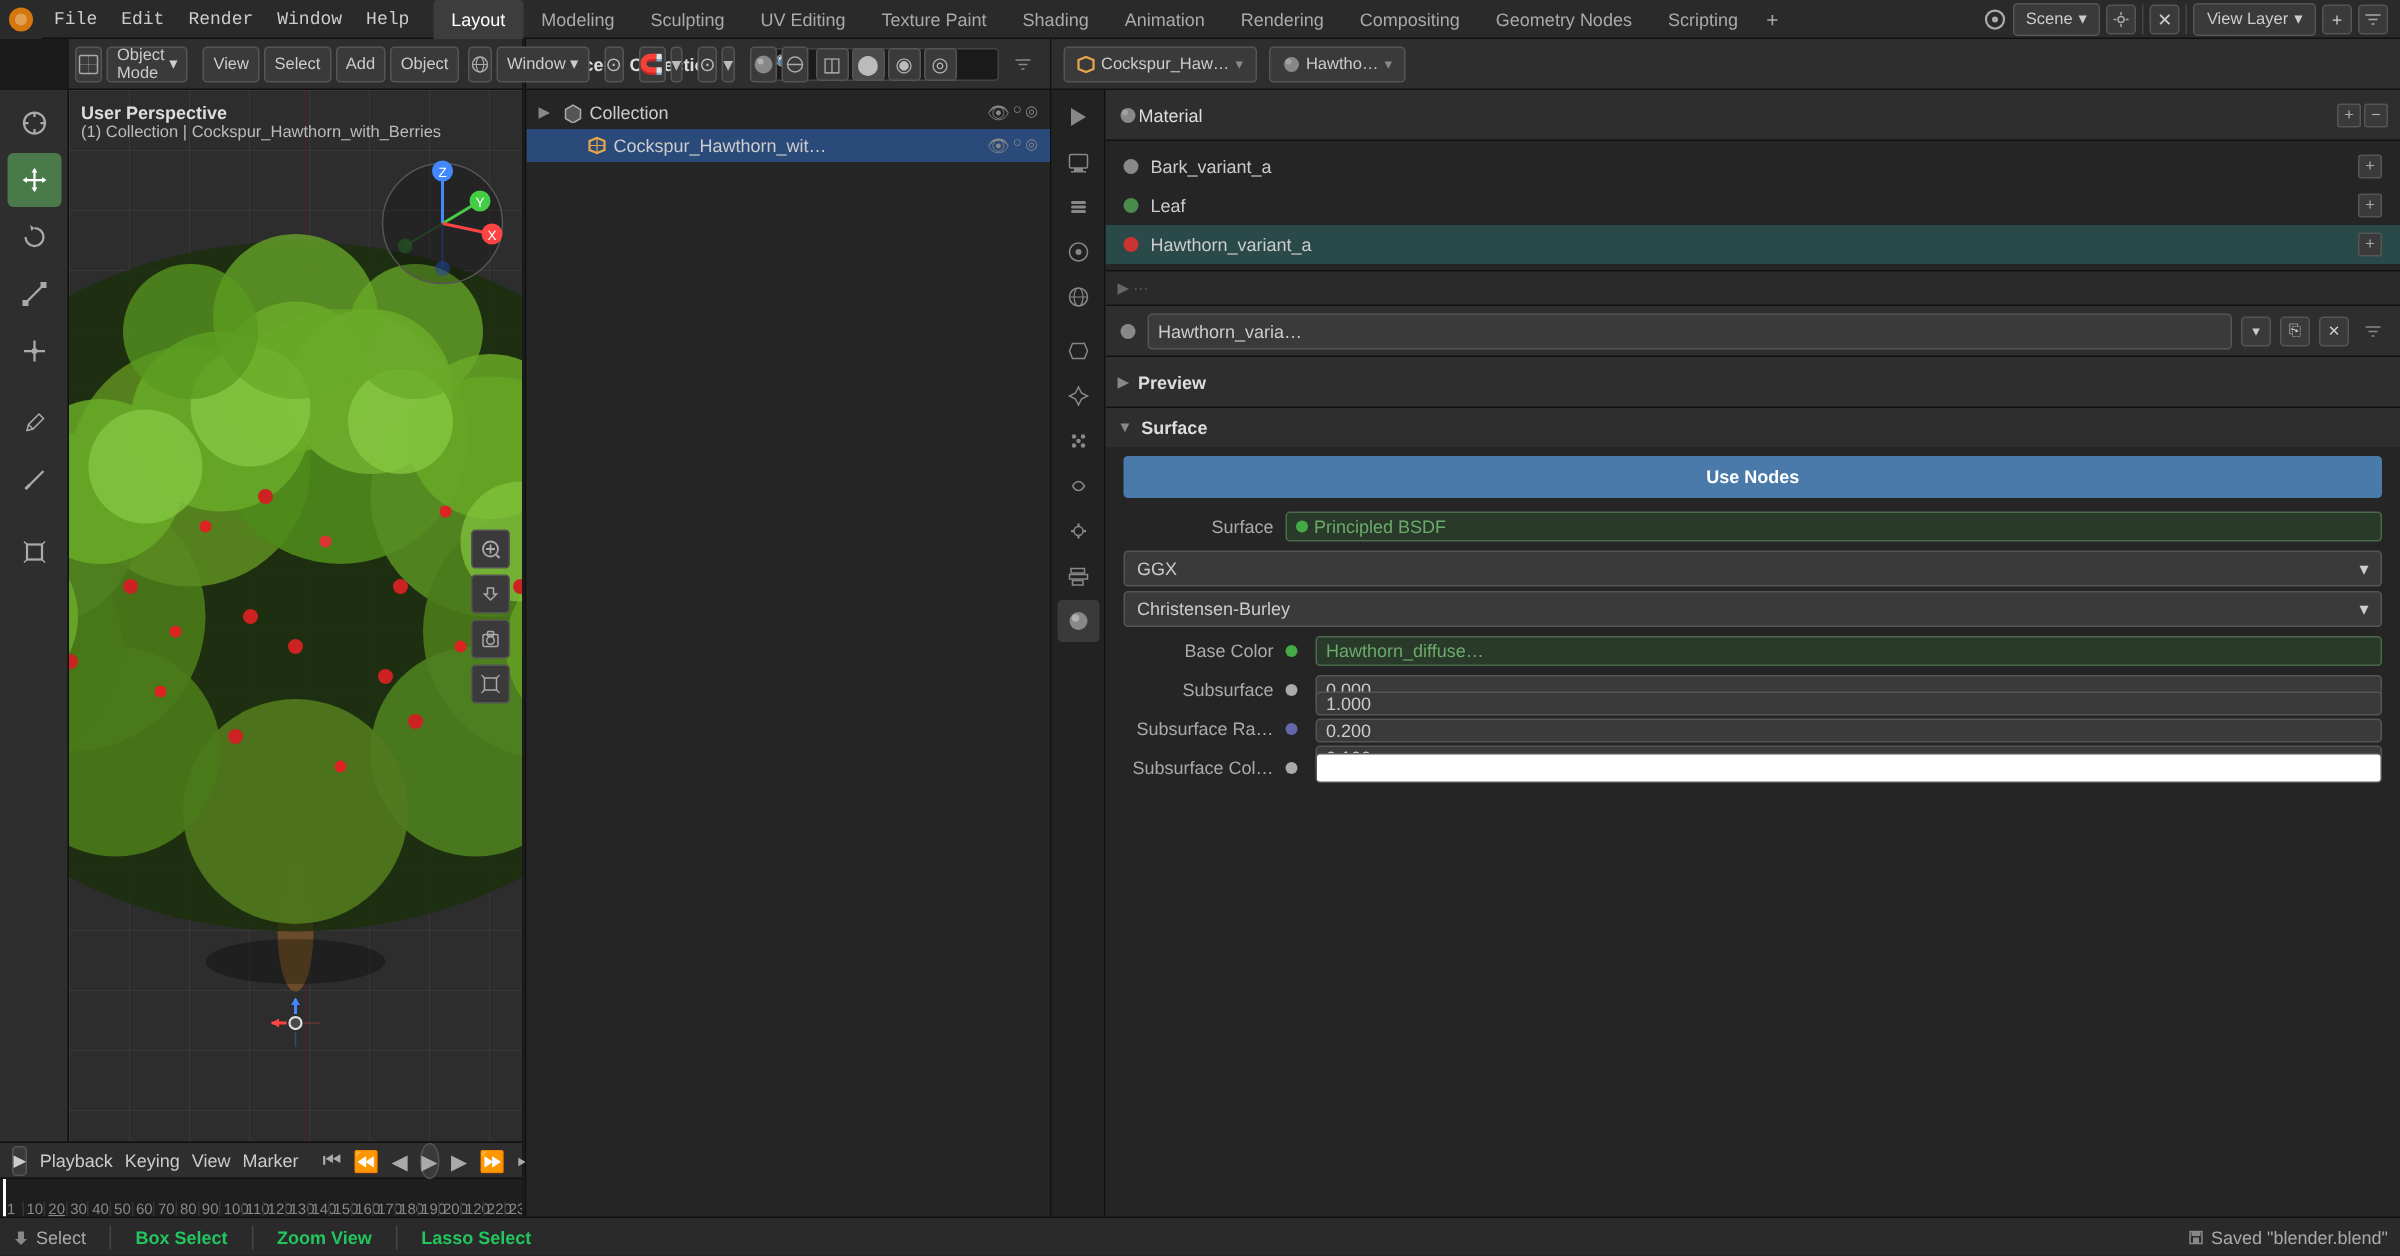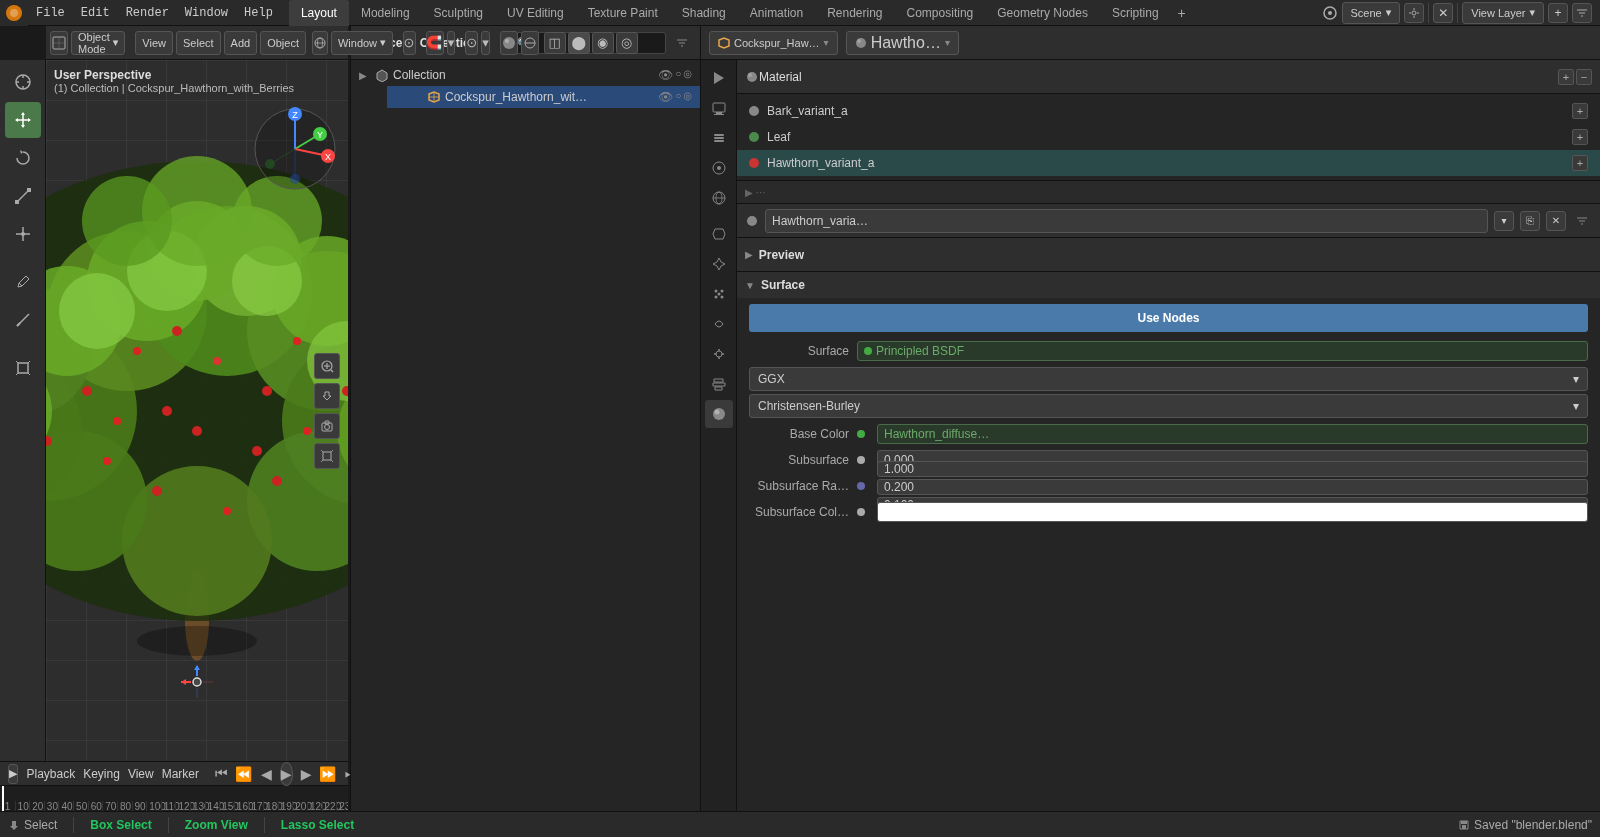--- a/index.html
+++ b/index.html
@@ -279,21 +279,21 @@
       padding: 4px 0;
     }
     .outliner-item {
       height: 22px;
       display: flex;
       align-items: center;
       padding: 0 8px;
       cursor: pointer;
       gap: 4px;
     }
-    .outliner-item.selected { background: #2a4a7a; margin-left: 36px; }
+    .outliner-item.selected { background: #2a4a7a; }
     .ol-arrow {
       width: 12px;
       font-size: 10px;
       color: #888;
     }
     .ol-label {
       flex: 1;
       font-size: 12px;
       color: #ccc;
       overflow: hidden;
@@ -1113,21 +1113,21 @@
         </svg>
         <span style="font-size:11px;">Cockspur_Haw…</span>
         <span style="font-size:10px;color:#888;">▾</span>
       </div>
 
       <div style="height:24px;background:#3a3a3a;border:1px solid #555;border-radius:3px;padding:0 8px;display:flex;align-items:center;gap:4px;cursor:pointer;">
         <svg width="12" height="12" viewBox="0 0 12 12">
           <circle cx="6" cy="6" r="5" fill="#888"></circle>
           <circle cx="4" cy="4" r="2" fill="#bbb" opacity="0.5"></circle>
         </svg>
-        <span style="font-size:16px;">Hawtho…</span>
+        <span style="font-size:11px;">Hawtho…</span>
         <span style="font-size:10px;color:#888;">▾</span>
       </div>
     </div>
 
     <div style="flex:1;display:flex;overflow:hidden;">
 
       <div class="props-icons-col">
 
         <div class="prop-icon-btn">
           <svg width="16" height="16" viewBox="0 0 16 16">

